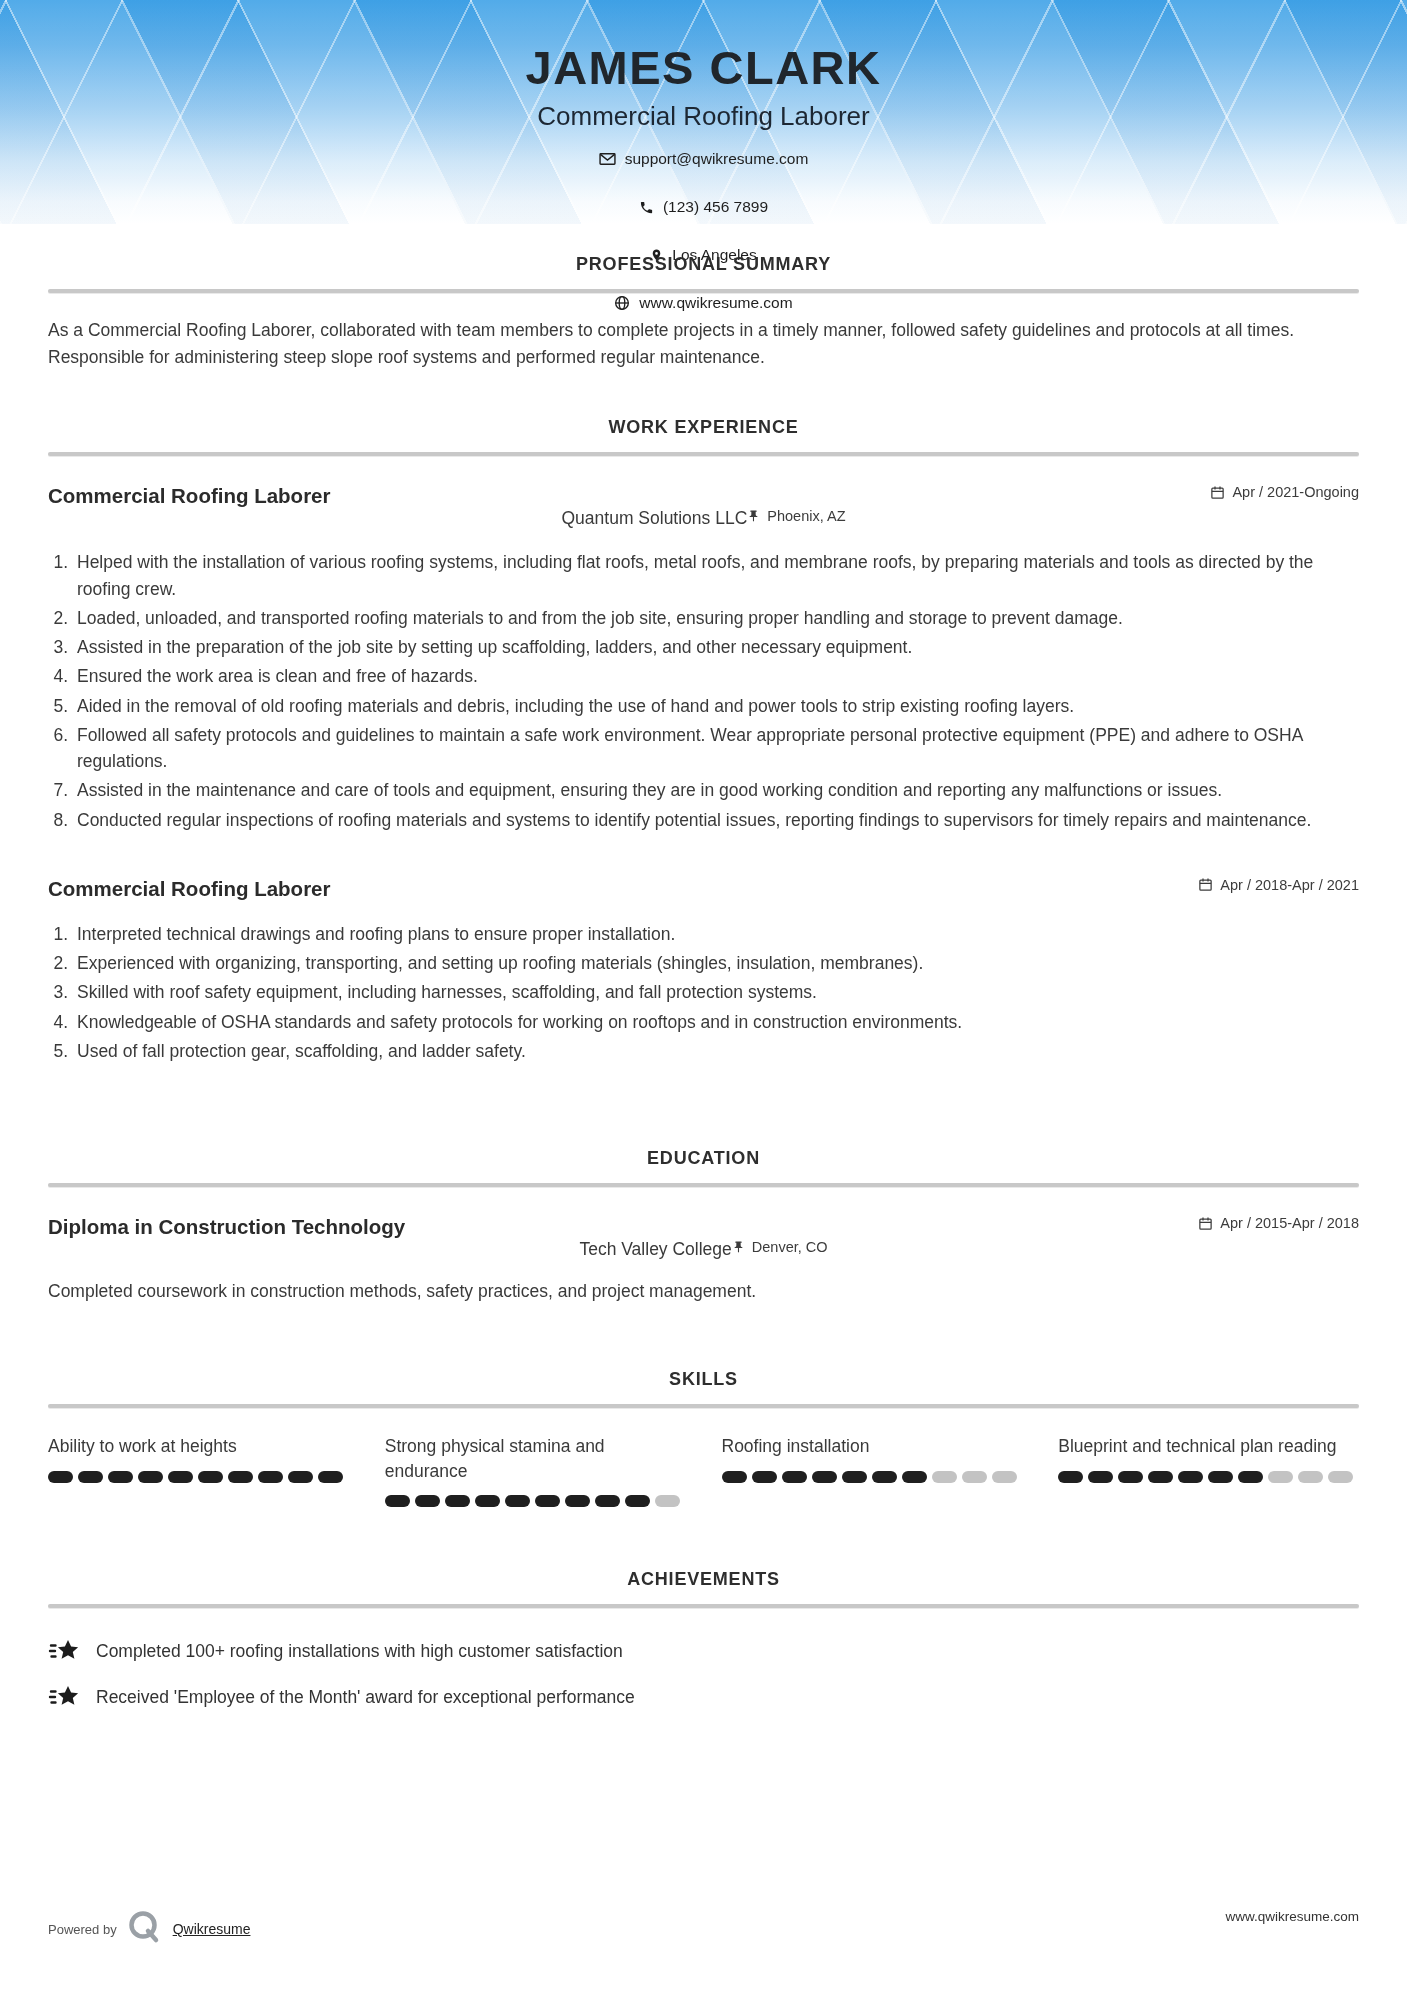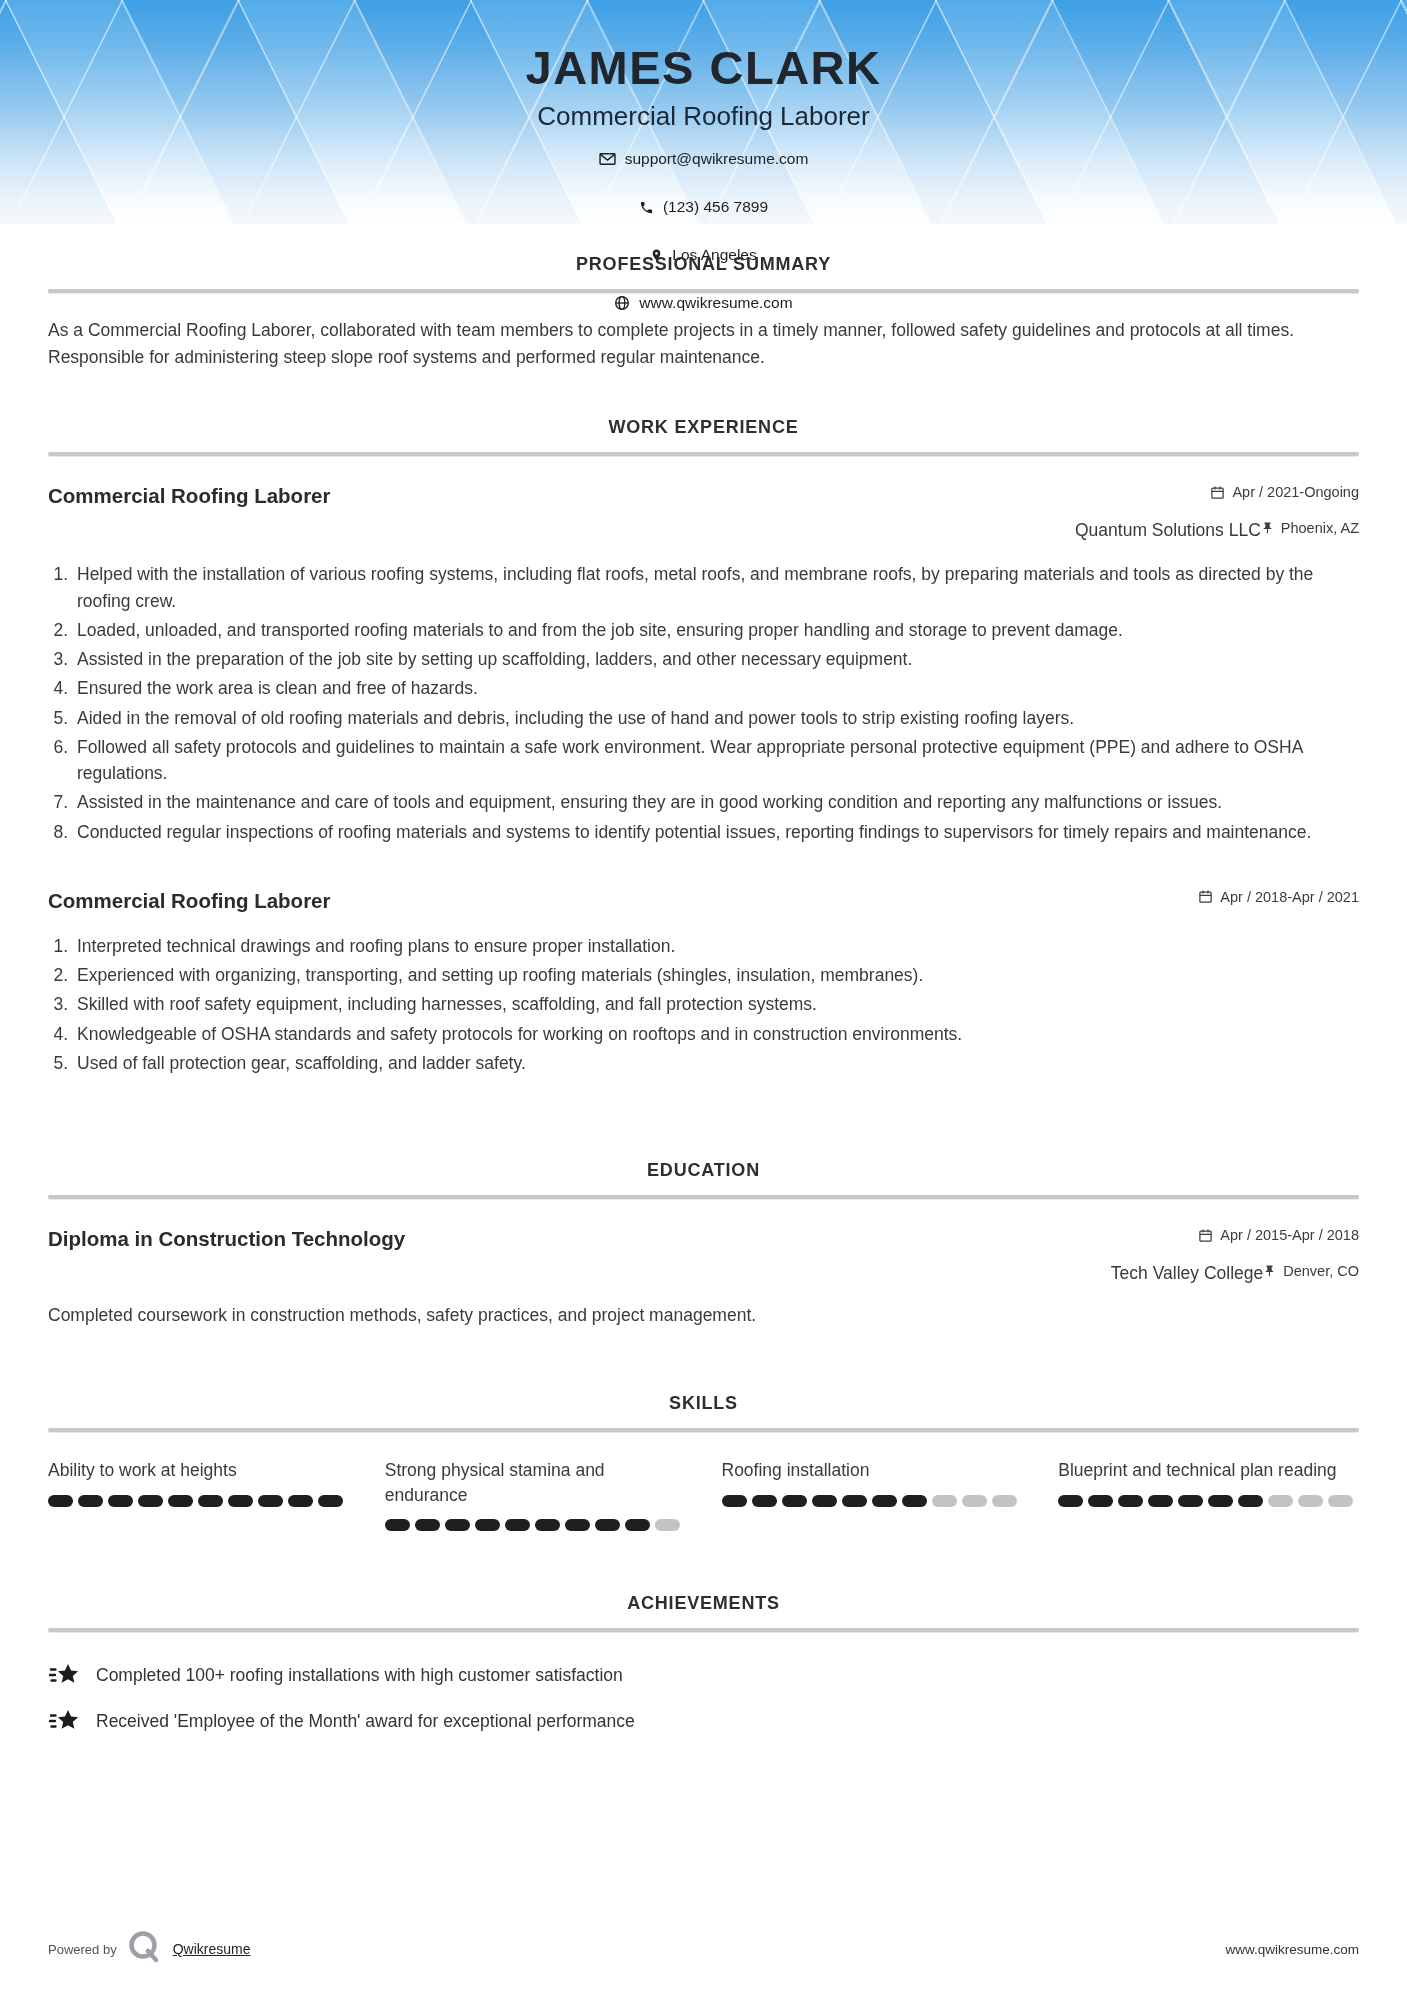--- a/index.html
+++ b/index.html
@@ -51,21 +51,21 @@
   .body-text { font-size:17.5px; line-height:1.55; color:#3a3a3a; }
 
   
   .summary-text { margin-top:24px; }
 
   
   .entry { margin-top:28px; }
   .entry + .entry { margin-top:44px; }
   .entry-head { display:flex; justify-content:space-between; align-items:flex-start; }
   .entry-title { font-size:20.5px; font-weight:600; color:#2b2b2b; }
-  .entry-sub-row { display:flex; justify-content:flex-end; align-items:flex-start; margin-top:12px; }
+  .entry-sub-row { display:flex; justify-content:center; align-items:flex-start; }
   .entry-company { font-size:17.5px; color:#3a3a3a; }
   .meta { display:flex; align-items:center; gap:7px; font-size:14.5px; color:#3c3c3c; white-space:nowrap; }
   .meta svg { display:block; }
   ol.bullets { margin-top:20px; padding-left:25px; }
   ol.bullets li { font-size:17.5px; line-height:1.5; color:#3a3a3a; padding-left:4px; margin-bottom:3px; }
   .edu-desc { margin-top:18px; }
 
   
   .skills-grid {
     margin-top:26px;
@@ -77,22 +77,22 @@
   .pill.filled { background:#1f1f1f; }
 
   
   .achievement-list { margin-top:30px; display:flex; flex-direction:column; gap:20px; }
   .achievement { display:flex; align-items:center; gap:16px; font-size:17.5px; color:#333; }
   .achievement svg { display:block; flex:none; }
 
   
   .footer {
     margin-top:auto;
-    padding:0 48px 21px 48px;
-    display:flex; justify-content:space-between; align-items:center;gap:23px;
+    padding:0 48px 41px 48px;
+    display:flex; justify-content:space-between; align-items:flex-start;gap:23px;
   }
   .footer-left { display:flex; align-items:center; gap:10px; }
   .powered-by { font-size:13px; color:#555; }
   .brand-link { font-size:14px; color:#222; text-decoration:underline; font-weight:500; }
   .footer-url { font-size:13.5px; color:#333; }
 </style>
 </head>
 <body>
 
 <div class="header">

